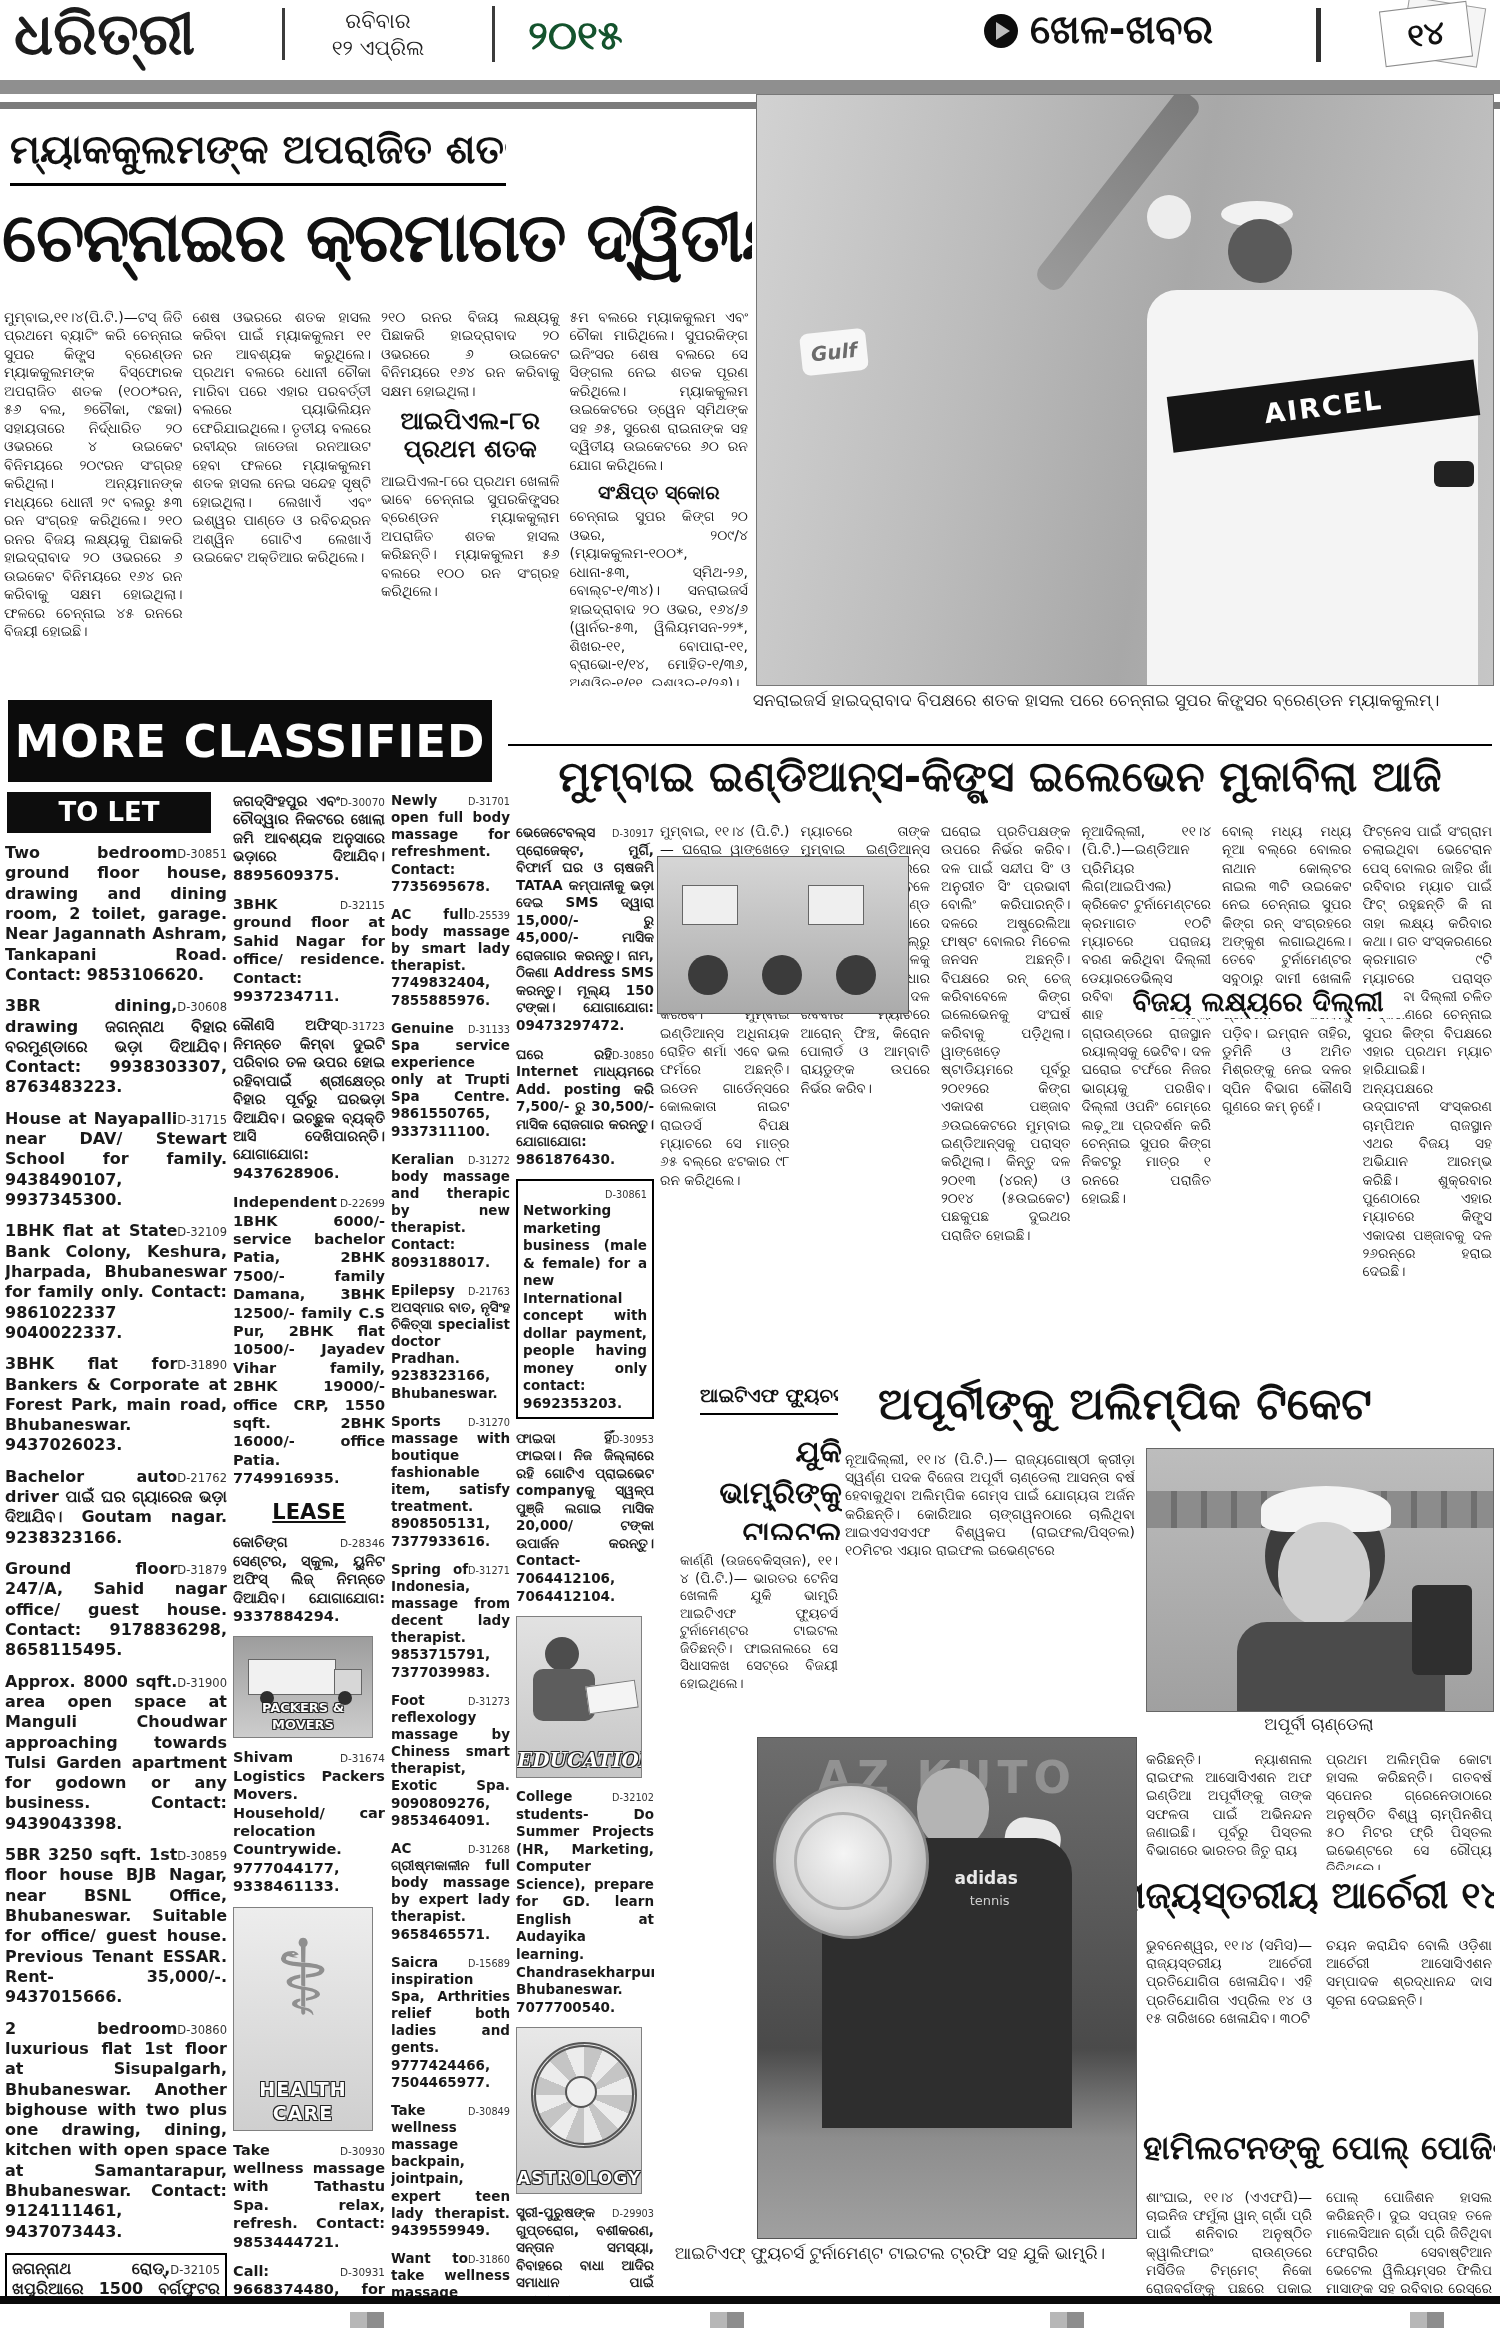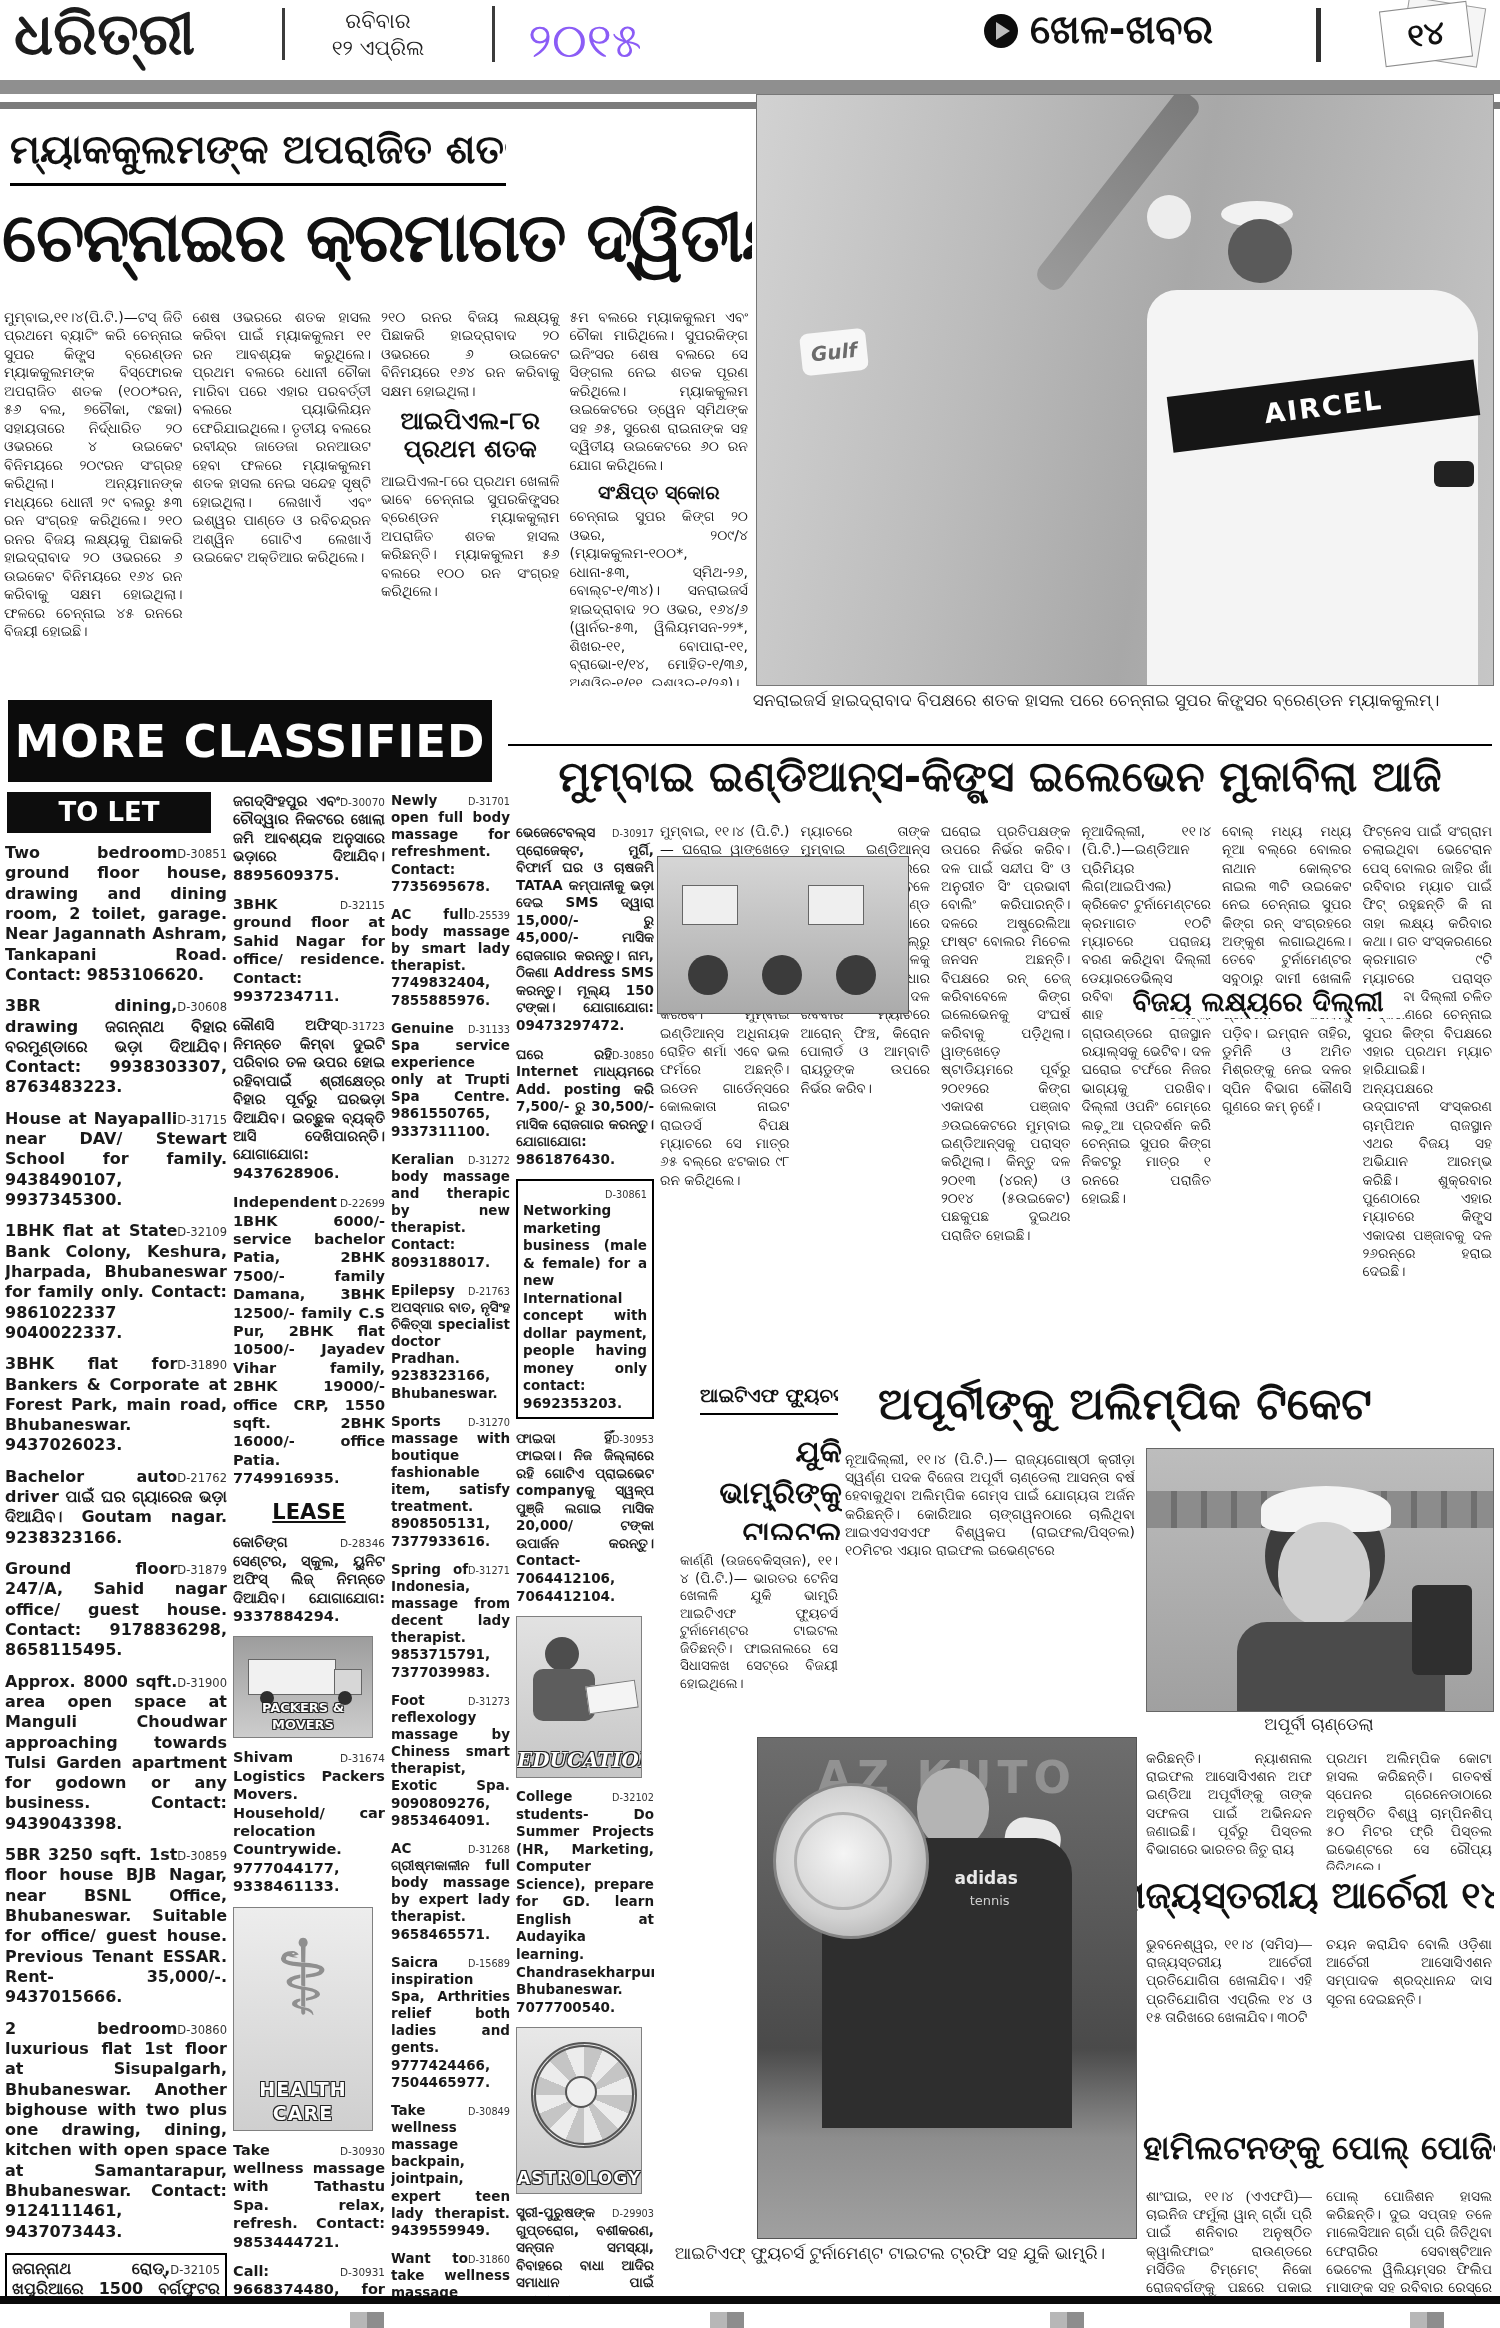--- a/index.html
+++ b/index.html
@@ -5,21 +5,21 @@
   html,body{margin:0;padding:0;background:#e9e9e9;}
   .page{position:relative;width:1500px;height:2328px;background:#ffffff;overflow:hidden;
         font-family:"DejaVu Sans",sans-serif;color:#111;}
   .abs{position:absolute;}
   
   .masthead-logo{left:14px;top:0px;font-size:58px;font-weight:bold;color:#1c1c1c;}
   .m-rule{width:3px;background:#3c3c3c;}
   .m-rule1{left:282px;top:8px;height:52px;}
   .m-rule2{left:492px;top:6px;height:56px;}
   .m-day{left:298px;top:8px;width:160px;text-align:center;font-size:21px;line-height:1.3;color:#222;}
-  .m-year{left:528px;top:12px;font-size:48px;font-weight:normal;color:#8b5cf6;}
+  .m-year{left:528px;top:12px;font-size:40px;font-weight:bold;color:#14532d;}
   .section-bullet{left:984px;top:14px;width:34px;height:34px;border-radius:50%;background:#0d0d0d;}
   .section-bullet:after{content:"";position:absolute;left:12px;top:8px;border-left:14px solid #bdbdbd;
         border-top:9px solid transparent;border-bottom:9px solid transparent;}
   .section-title{left:1030px;top:6px;width:280px;font-size:40px;font-weight:bold;white-space:nowrap;overflow:hidden;}
   .m-rule3{left:1316px;top:8px;width:5px;height:54px;background:#2f2f2f;}
   .page-icon{left:1378px;top:0px;width:114px;height:66px;}
   .page-icon .back{position:absolute;left:26px;top:2px;width:76px;height:58px;background:#f5f5f5;border:1px solid #9b9b9b;transform:rotate(9deg);}
   .page-icon .front{position:absolute;left:4px;top:6px;width:86px;height:54px;background:#ffffff;border:1px solid #8d8d8d;transform:rotate(-7deg);
         display:flex;align-items:center;justify-content:center;font-size:32px;font-weight:bold;}
   .rule-a{left:0;top:80px;width:1500px;height:14px;background:#8f8f8f;}
@@ -110,21 +110,21 @@
         background:linear-gradient(#bdbdbd,#a0a0a0);}
   .apurvi-photo .range{position:absolute;left:0;right:0;top:16%;height:14%;
         background:repeating-linear-gradient(90deg,#8c8c8c 0 24px,#6f6f6f 24px 30px);}
   .apurvi-photo .hair{position:absolute;left:34%;top:18%;width:120px;height:120px;border-radius:50%;background:#3d3d3d;}
   .apurvi-photo .visor{position:absolute;left:33%;top:14%;width:130px;height:46px;border-radius:50% 50% 20% 20%;background:#f4f4f4;}
   .apurvi-photo .face{position:absolute;left:38%;top:28%;width:92px;height:104px;border-radius:48%;background:#cfcfcf;}
   .apurvi-photo .jacket{position:absolute;left:26%;top:66%;width:60%;height:40%;border-radius:30px 30px 0 0;background:#4b4b4b;}
   .apurvi-photo .rig{position:absolute;right:6%;top:52%;width:60px;height:90px;background:#2f2f2f;border-radius:6px;}
   .apurvi-caption{left:1146px;top:1714px;width:346px;text-align:center;font-size:17px;}
   .apurvi-cols2{left:1146px;top:1750px;width:346px;height:120px;display:flex;gap:14px;overflow:hidden;}
-  .two-cols{display:flex;gap:14px;overflow:hidden;font-family:Liberation Serif, serif;}
+  .two-cols{display:flex;gap:14px;overflow:hidden;}
   .archery-headline{left:1116px;top:1874px;width:378px;height:56px;font-size:37px;font-weight:bold;white-space:nowrap;overflow:hidden;}
   .archery-cols{left:1146px;top:1936px;width:346px;height:194px;}
   .hamilton-headline{left:1143px;top:2128px;width:352px;height:54px;font-size:33px;font-weight:bold;white-space:nowrap;overflow:hidden;}
   .hamilton-cols{left:1146px;top:2188px;width:346px;height:108px;}
   
   .trophy-photo{left:757px;top:1737px;width:378px;height:500px;border:1px solid #555;overflow:hidden;
         background:linear-gradient(#6d6d6d 0%,#4a4a4a 62%,#8d8d8d 80%,#a0a0a0 100%);}
   .trophy-photo .wall-text{position:absolute;left:0;right:0;top:14px;text-align:center;font-size:44px;font-weight:bold;color:#9c9c9c;letter-spacing:6px;opacity:.8;}
   .trophy-photo .tr-head{position:absolute;left:42%;top:6%;width:72px;height:80px;border-radius:48%;background:#b4b4b4;}
   .trophy-photo .tr-shirt{position:absolute;left:17%;top:20%;width:66%;height:58%;border-radius:36px 36px 0 0;background:#2e2e2e;}

